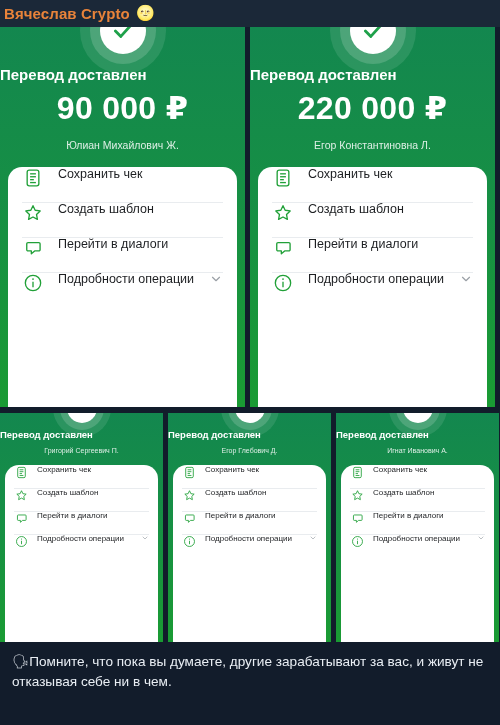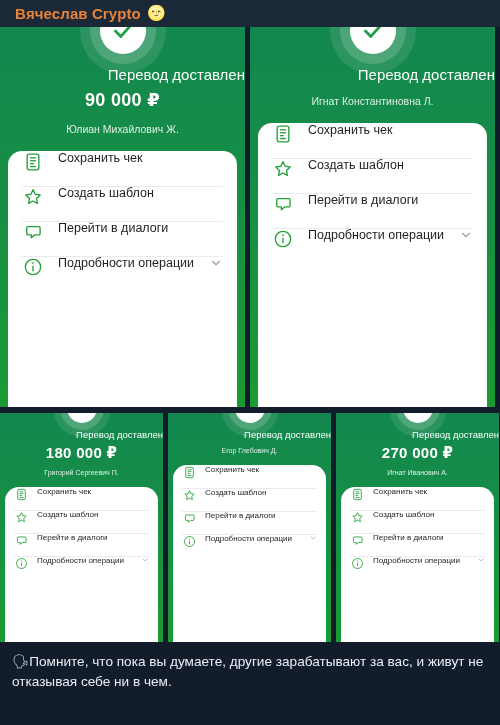--- a/index.html
+++ b/index.html
@@ -8,21 +8,21 @@
     background: #121c2b;
     font-family: "Liberation Sans", "DejaVu Sans", sans-serif;
     overflow: hidden;
   }
   .app { position: relative; width: 500px; height: 725px; background: #121c2b; }
 
   
   .header {
     height: 27px;
     display: flex; align-items: center;
-    padding-left: 15px;
+    padding-left: 4px;
     background: #1b2838;
   }
   .header-title {
     color: #e8833a;
     font-size: 15px;
     font-weight: 700;
     letter-spacing: .1px;
   }
   .header-emoji { font-size: 15px; margin-left: 6px; line-height: 1; }
 
@@ -49,21 +49,21 @@
     background: rgba(255,255,255,.16);
     display: flex; align-items: center; justify-content: center;
   }
   .check-circle {
     border-radius: 50%;
     background: #ffffff;
     display: flex; align-items: center; justify-content: center;
   }
   .check-circle svg { display: block; }
 
-  .status-title { color: #fff; font-weight: 400; text-align: right; }
+  .status-title { color: #fff; font-weight: 700; text-align: left; }
   .amount { color: #fff; font-weight: 700; text-align: center; letter-spacing: .3px; }
   .recipient { color: rgba(255,255,255,.86); text-align: center; }
 
   .menu {
     background: #fff;
     border-radius: 14px 14px 0 0;
     flex: 1 1 auto;
   }
   .menu-item {
     display: flex; align-items: flex-start;
@@ -82,21 +82,21 @@
   
   .row-top { display: flex; gap: 5px; height: 380px; padding: 0; }
   .row-top .card { width: 245px; }
   .row-top .card:first-child { margin-left: 0; }
 
   .row-top .check-wrap { height: 48px; margin-top: -20px; }
   .row-top .halo { width: 86px; height: 86px; }
   .row-top .halo-inner { width: 66px; height: 66px; }
   .row-top .check-circle { width: 46px; height: 46px; }
   .row-top .status-title { font-size: 15px; margin-top: 11px; }
-  .row-top .amount { font-size: 18px; margin-top: 6px; }
+  .row-top .amount { font-size: 32px; margin-top: 6px; }
   .row-top .recipient { font-size: 10.5px; margin-top: 12px; margin-bottom: 16px; }
   .row-top .menu { margin: 0 8px; padding: 0 14px; }
   .row-top .menu-item { height: 35px; }
   .row-top .mi-icon { width: 22px; height: 22px; margin-right: 14px; }
   .row-top .mi-label { font-size: 12.5px; }
 
   
   .row-bot { display: flex; gap: 5px; height: 229px; margin-top: 6px; }
   .row-bot .card { width: 163px; }
   .row-bot .check-wrap { height: 22px; margin-top: -16px; }
@@ -203,21 +203,22 @@
             <div class="halo-inner">
               <div class="check-circle">
                 <svg viewBox="0 0 24 24" width="26" height="26" fill="none" stroke="#1fa14a" stroke-width="2.6" stroke-linecap="round" stroke-linejoin="round">
                   <polyline points="5,12 10,17 19,7"></polyline>
                 </svg>
               </div>
             </div>
           </div>
         </div>
         <div class="status-title">Перевод доставлен</div>
-        <div class="recipient">Игнат Константиновна Л.</div>
+        <div class="amount">220 000 ₽</div>
+        <div class="recipient">Егор Константиновна Л.</div>
         <div class="menu">
           <div class="menu-item">
             <span class="mi-icon">
               <svg viewBox="0 0 24 24" width="20" height="20" fill="none" stroke="#21a038" stroke-width="1.6">
                 <rect x="5" y="2.5" width="14" height="19" rx="2.5"></rect>
                 <line x1="8.5" y1="7" x2="15.5" y2="7"></line>
                 <line x1="8.5" y1="10.5" x2="15.5" y2="10.5"></line>
                 <line x1="8.5" y1="14" x2="13" y2="14"></line>
                 <line x1="8.5" y1="17.5" x2="15.5" y2="17.5"></line>
               </svg>
@@ -269,21 +270,20 @@
             <div class="halo-inner">
               <div class="check-circle">
                 <svg viewBox="0 0 24 24" width="17" height="17" fill="none" stroke="#1fa14a" stroke-width="2.6" stroke-linecap="round" stroke-linejoin="round">
                   <polyline points="5,12 10,17 19,7"></polyline>
                 </svg>
               </div>
             </div>
           </div>
         </div>
         <div class="status-title">Перевод доставлен</div>
-        <div class="amount">180 000 ₽</div>
         <div class="recipient">Григорий Сергеевич П.</div>
         <div class="menu">
           <div class="menu-item">
             <span class="mi-icon">
               <svg viewBox="0 0 24 24" width="13" height="13" fill="none" stroke="#21a038" stroke-width="1.6">
                 <rect x="5" y="2.5" width="14" height="19" rx="2.5"></rect>
                 <line x1="8.5" y1="7" x2="15.5" y2="7"></line>
                 <line x1="8.5" y1="10.5" x2="15.5" y2="10.5"></line>
                 <line x1="8.5" y1="14" x2="13" y2="14"></line>
                 <line x1="8.5" y1="17.5" x2="15.5" y2="17.5"></line>
@@ -396,21 +396,20 @@
             <div class="halo-inner">
               <div class="check-circle">
                 <svg viewBox="0 0 24 24" width="17" height="17" fill="none" stroke="#1fa14a" stroke-width="2.6" stroke-linecap="round" stroke-linejoin="round">
                   <polyline points="5,12 10,17 19,7"></polyline>
                 </svg>
               </div>
             </div>
           </div>
         </div>
         <div class="status-title">Перевод доставлен</div>
-        <div class="amount">270 000 ₽</div>
         <div class="recipient">Игнат Иванович А.</div>
         <div class="menu">
           <div class="menu-item">
             <span class="mi-icon">
               <svg viewBox="0 0 24 24" width="13" height="13" fill="none" stroke="#21a038" stroke-width="1.6">
                 <rect x="5" y="2.5" width="14" height="19" rx="2.5"></rect>
                 <line x1="8.5" y1="7" x2="15.5" y2="7"></line>
                 <line x1="8.5" y1="10.5" x2="15.5" y2="10.5"></line>
                 <line x1="8.5" y1="14" x2="13" y2="14"></line>
                 <line x1="8.5" y1="17.5" x2="15.5" y2="17.5"></line>

